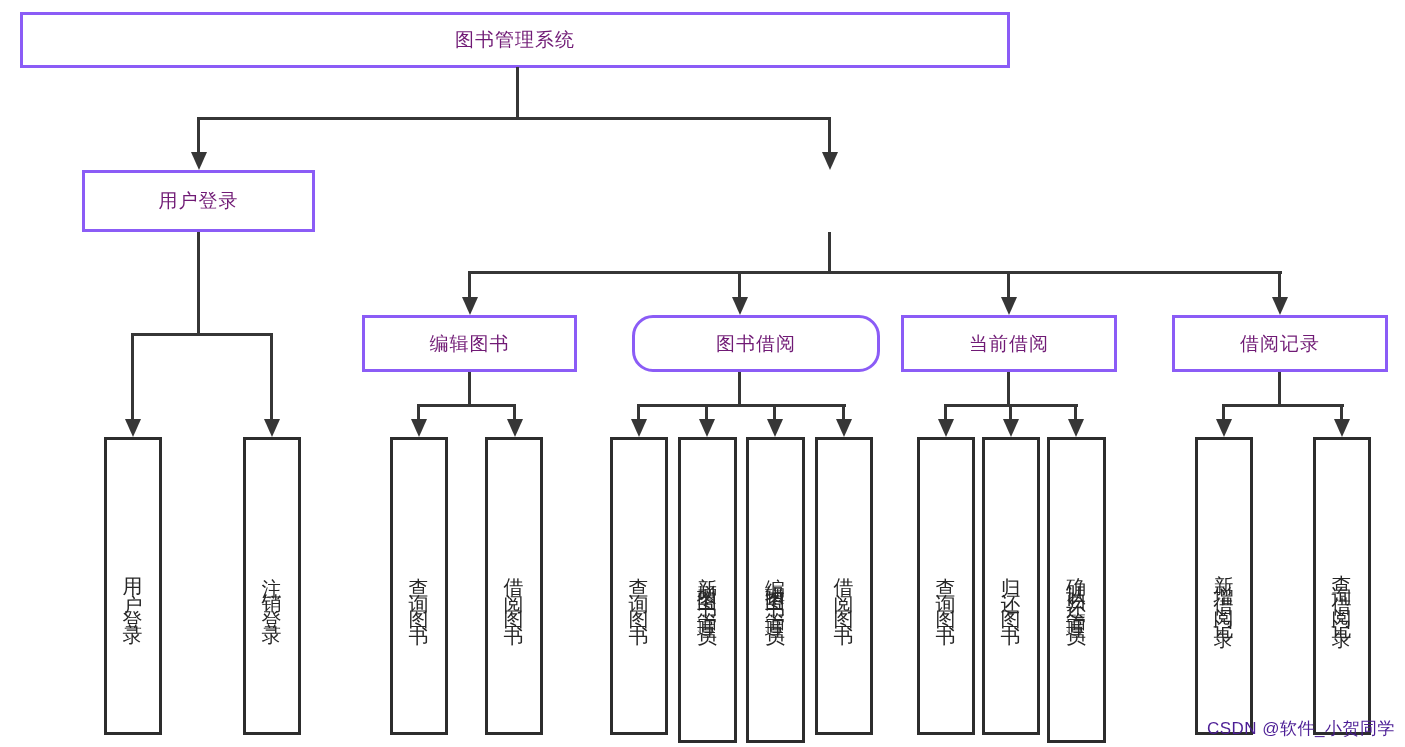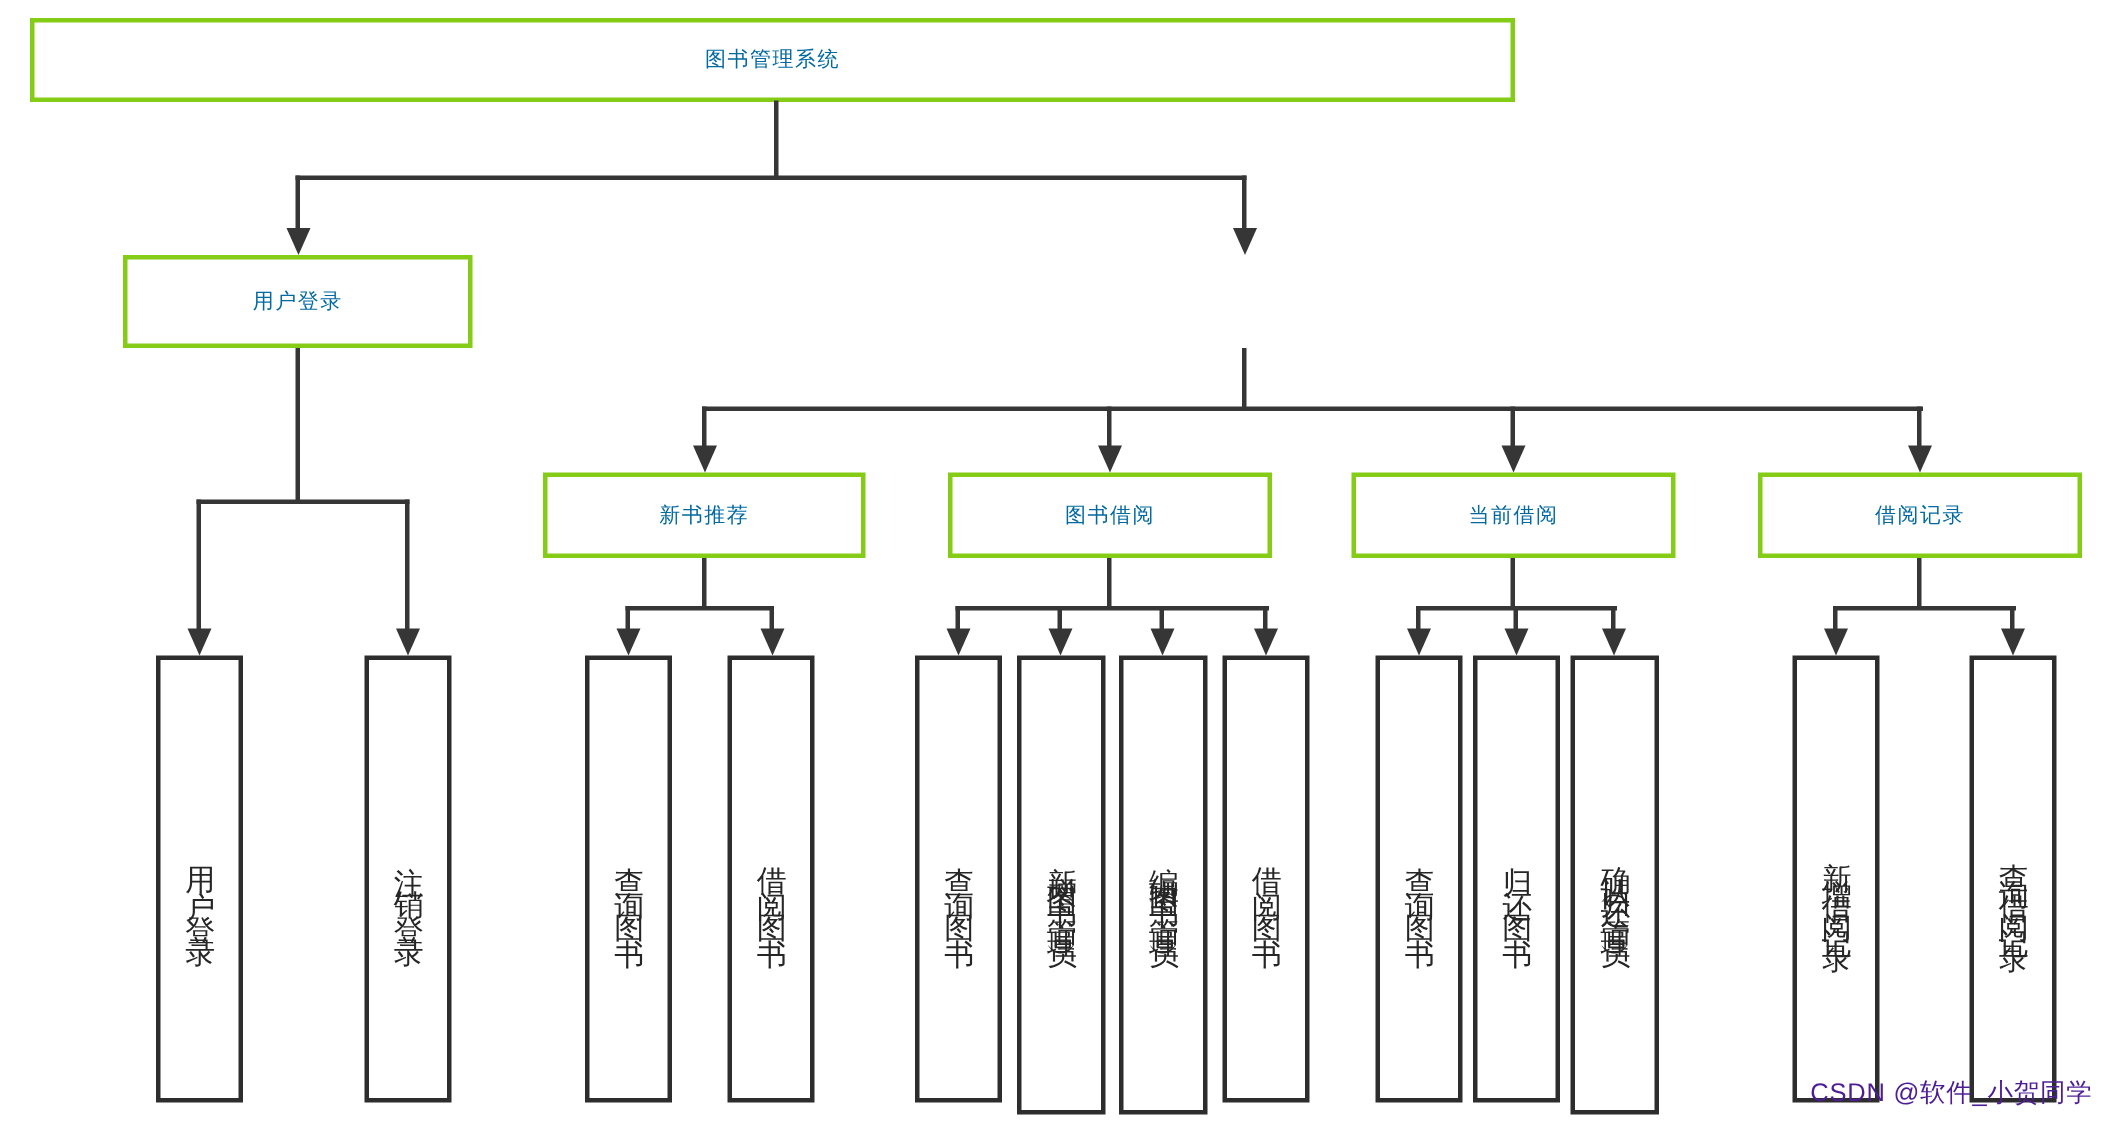--- a/index.html
+++ b/index.html
@@ -2,22 +2,22 @@
 <html><head>
 <meta charset="utf-8">
 <style>
   html,body{margin:0;padding:0;background:#ffffff;}
   .canvas{
     position:relative;width:1405px;height:747px;background:#ffffff;overflow:hidden;
     font-family:"Liberation Sans","DejaVu Sans",sans-serif;
   }
   .node{
     position:absolute;box-sizing:border-box;background:#ffffff;
-    border:3px solid #84cc16;display:flex;align-items:center;justify-content:center;
-    color:#0369a1;font-size:14px;letter-spacing:1px;
+    border:3px solid #8b5cf6;display:flex;align-items:center;justify-content:center;
+    color:#701a75;font-size:19px;letter-spacing:1px;
   }
   .leaf{
     position:absolute;box-sizing:border-box;background:#ffffff;
     border:3px solid #2d2d2d;display:flex;align-items:center;justify-content:center;
     color:#262626;font-size:20px;
   }
   .leaf .vtext{
     writing-mode:vertical-rl;text-orientation:mixed;white-space:nowrap;line-height:1;
   }
   .sp4{letter-spacing:16px;margin-bottom:-16px;}
@@ -36,23 +36,23 @@
 </head>
 <body>
 
 <div class="canvas">
 
   <div class="node" style="left:20px;top:12px;width:990px;height:56px;">图书管理系统</div>
 
   <div class="node" style="left:82px;top:170px;width:233px;height:62px;">用户登录</div>
 
 
-  <div class="node" style="left:362px;top:315px;width:215px;height:57px;">新书推荐</div>
+  <div class="node" style="left:362px;top:315px;width:215px;height:57px;">编辑图书</div>
 
-  <div class="node" style="left:632px;top:315px;width:216px;height:57px;">图书借阅</div>
+  <div class="node" style="left:632px;top:315px;width:248px;height:57px;border-radius:21px;">图书借阅</div>
 
   <div class="node" style="left:1172px;top:315px;width:216px;height:57px;">借阅记录</div>
 
   <div class="node" style="left:901px;top:315px;width:216px;height:57px;">当前借阅</div>
 
   <div class="leaf" style="left:104px;top:437px;width:58px;height:298px;">
     <span class="vtext sp4">用户登录</span>
   </div>
 
   <div class="leaf" style="left:243px;top:437px;width:58px;height:298px;">

